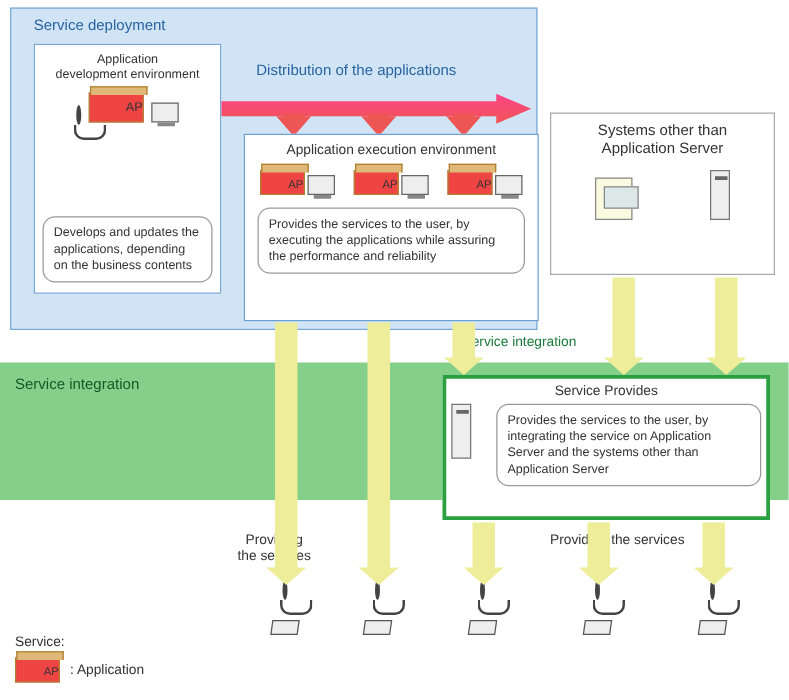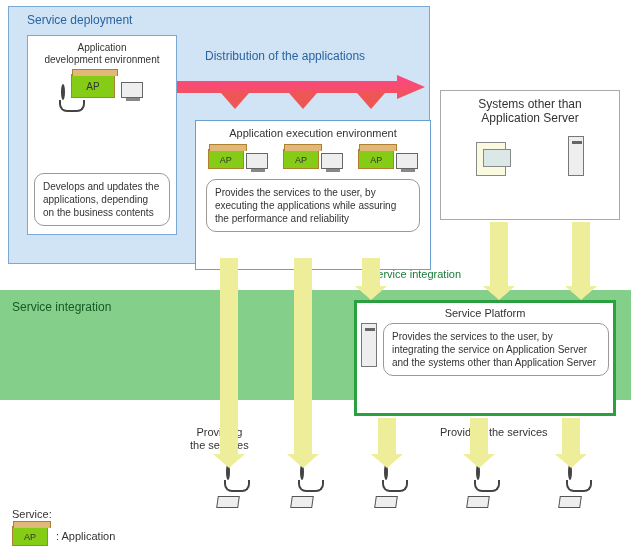--- a/index.html
+++ b/index.html
@@ -44,27 +44,27 @@
     text-align: center;
     padding: 4px;
   }
   .dev-env-title {
     font-size: 10px;
     line-height: 1.2;
     margin: 2px 0 4px;
   }
   .ap-box {
     display: inline-block;
-    background: #84cc16;
+    background: #ef4444;
     border: 1px solid #b08030;
     width: 44px; height: 24px;
     position: relative;
     font-size: 10px;
     line-height: 24px;
-    text-align: center;
+    text-align: right;
     color: #333;
   }
   .ap-box::before {
     content: "";
     position: absolute;
     left: 0; top: -6px;
     width: 44px; height: 6px;
     background: #e0b878;
     border: 1px solid #b08030;
     border-bottom: none;
@@ -129,21 +129,20 @@
   }
   
   .exec-env {
     position: absolute;
     left: 186px; top: 100px;
     width: 236px; height: 150px;
     border: 1px solid #6aa0d0;
     background: #fff;
     padding: 4px;
     text-align: center;
-    margin-top: 13px;
   }
   .exec-title {
     margin-top: 2px;
     font-size: 11px;
   }
   .exec-row {
     display: flex;
     justify-content: space-around;
     margin-top: 10px;
   }
@@ -224,21 +223,21 @@
     border: 3px solid #2aa040;
     background: #fff;
     padding: 4px;
     z-index: 3;
   }
   .platform-title {
     text-align: center;
     font-size: 11px;
     margin-bottom: 4px;
   }
-  .platform-body { display: flex; gap: 6px; align-items: flex-start; }
+  .platform-body { display: flex; gap: 20px; align-items: flex-start; }
   .platform-note { flex: 1; }
   
   .v-arrow {
     position: absolute;
     width: 18px;
     background: #eded9a;
   }
   .v-arrow::after {
     content:"";
     position:absolute;
@@ -343,21 +342,21 @@
   <div class="v-arrow" style="left:362px; top:258px; height:30px; z-index:2"></div>
 
   <div class="v-arrow" style="left:490px; top:222px; height:66px; z-index:2"></div>
   <div class="v-arrow" style="left:572px; top:222px; height:66px; z-index:2"></div>
 
   <div class="v-arrow" style="left:378px; top:418px; height:38px; z-index:2"></div>
   <div class="v-arrow" style="left:470px; top:418px; height:38px; z-index:2"></div>
   <div class="v-arrow" style="left:562px; top:418px; height:38px; z-index:2"></div>
 
   <div class="svc-platform">
-    <div class="platform-title">Service Platform</div>
+    <div class="platform-title">Service Provides</div>
     <div class="platform-body">
       <span class="server-icon" style="height:44px"></span>
       <div class="rounded-note platform-note">Provides the services to the user, by integrating the service on Application Server and the systems other than Application Server</div>
     </div>
   </div>
 
   <div class="prov1">Providing<br>the services</div>
   <div class="prov2">Providing the services</div>
 
   <div class="user" style="left:204px"><span class="person"></span><div class="laptop"></div></div>

